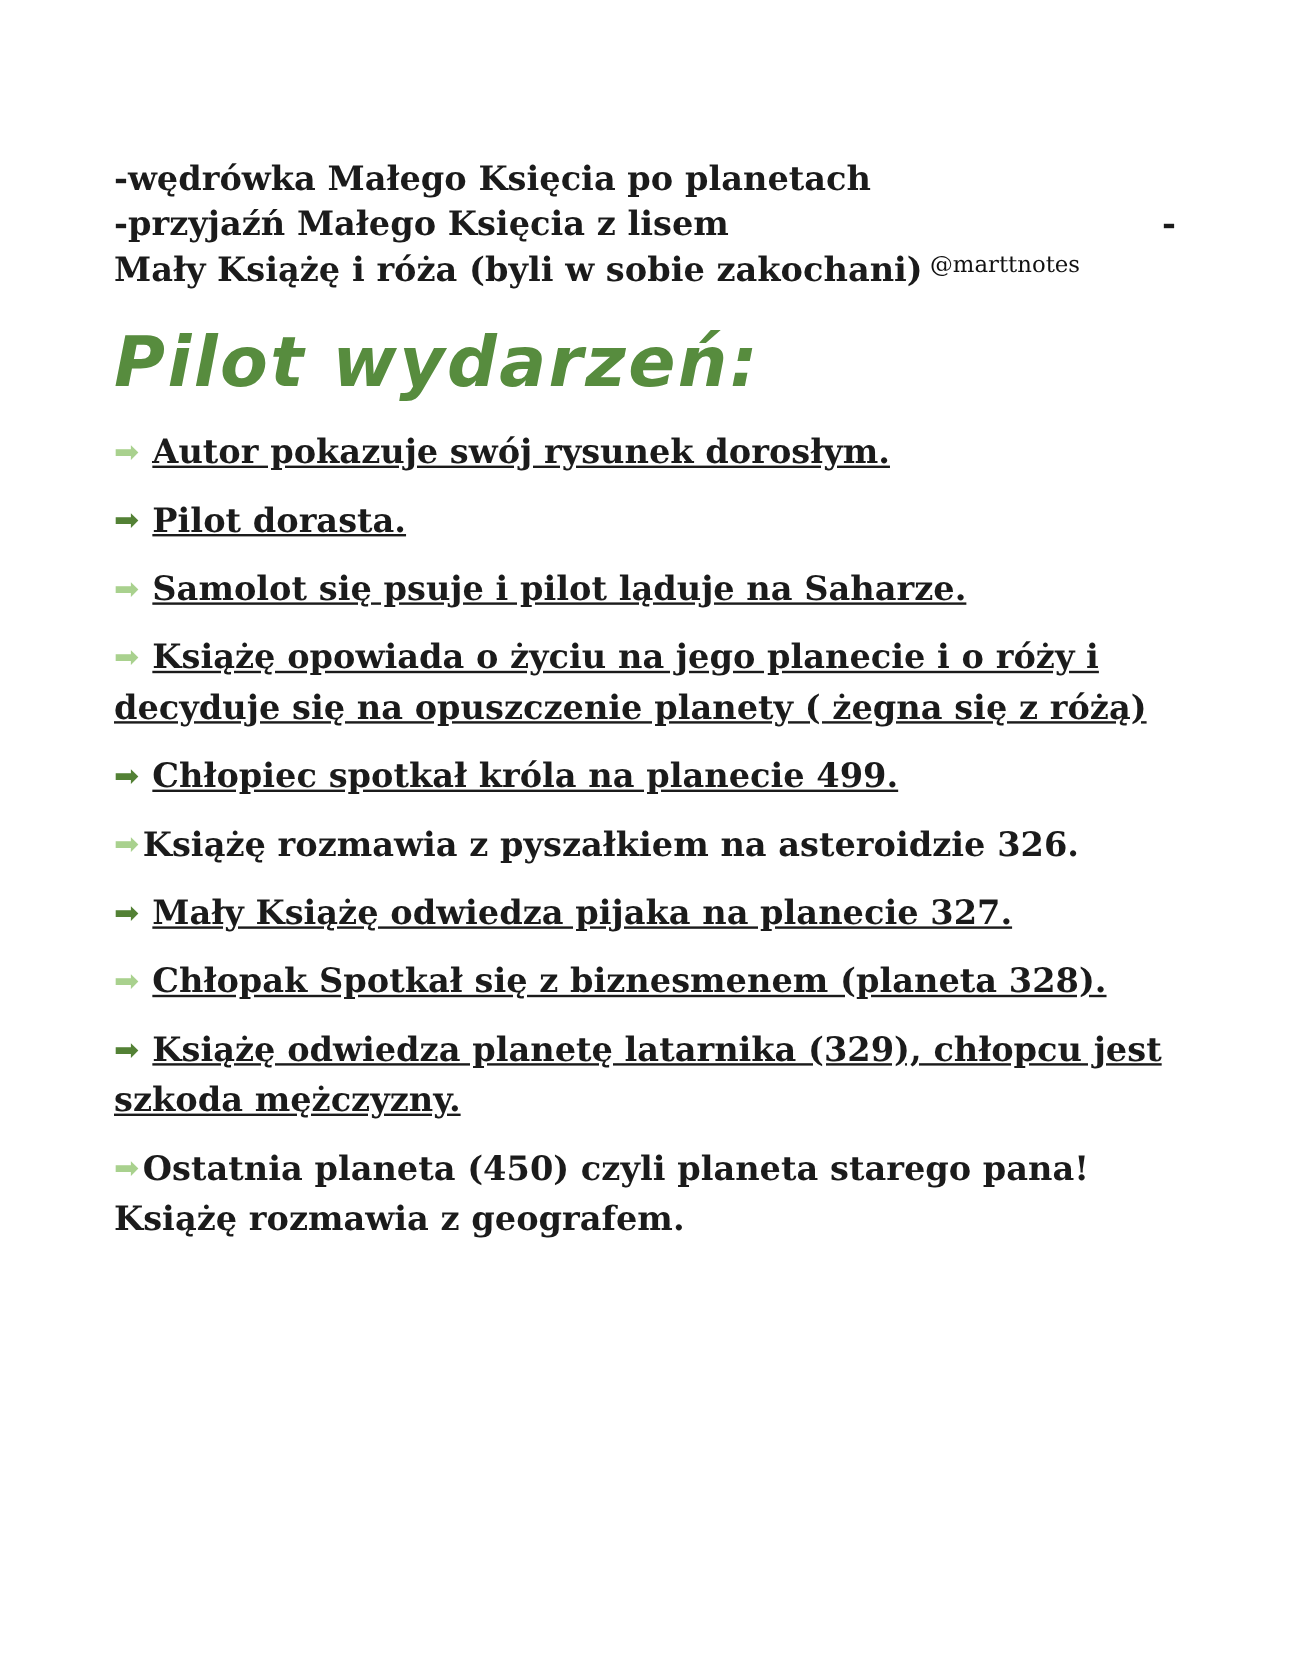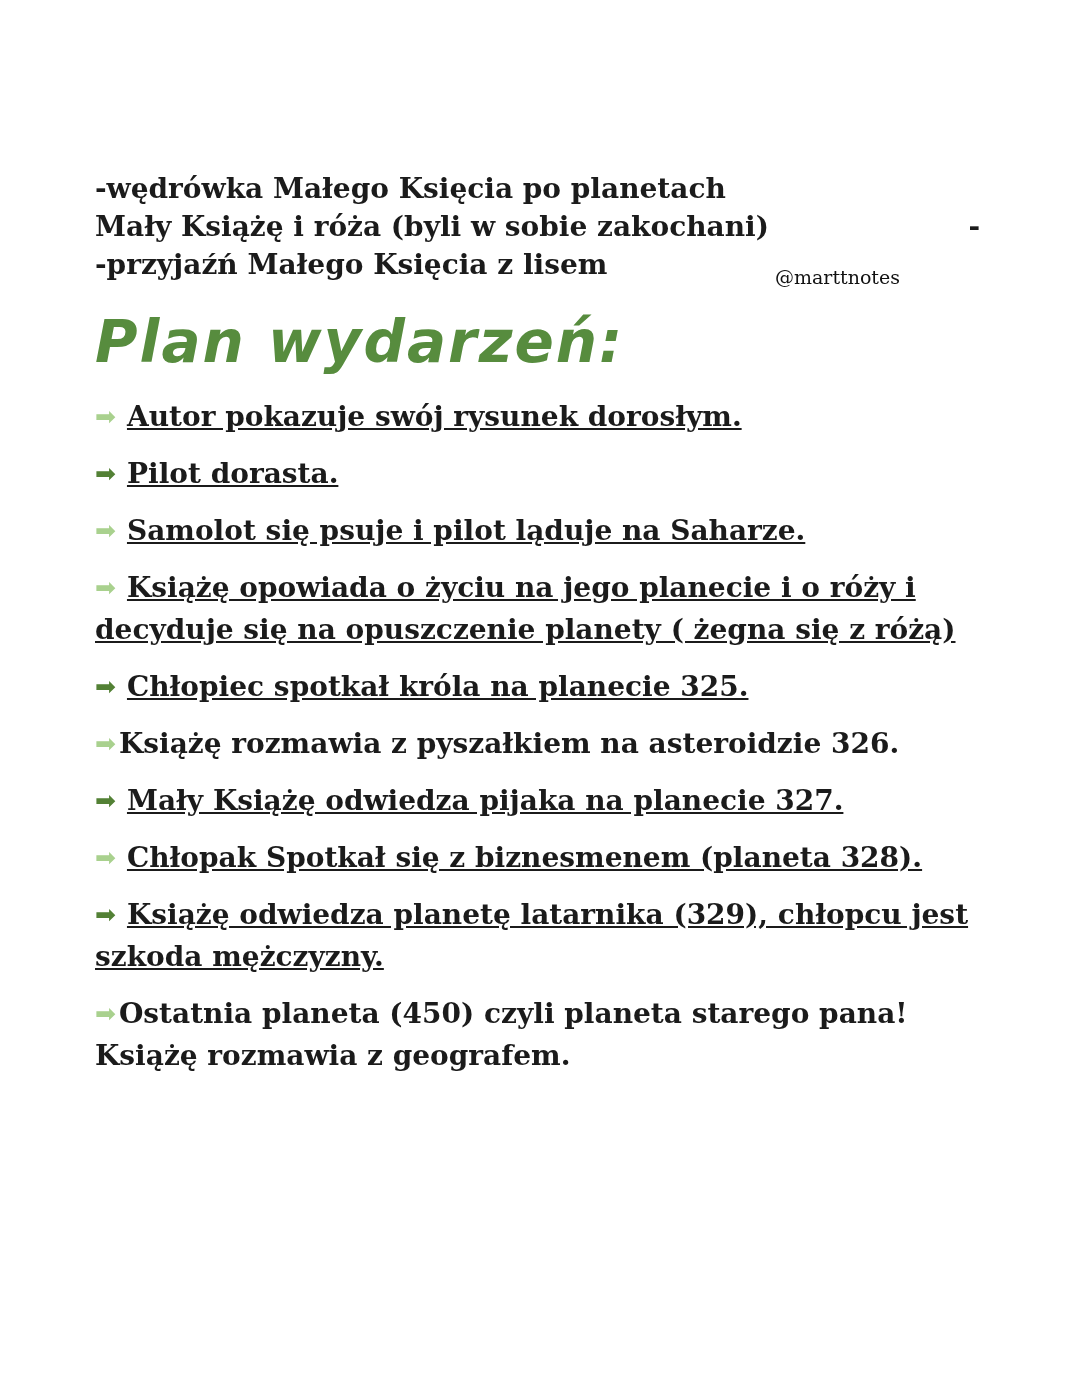--- a/index.html
+++ b/index.html
@@ -8,21 +8,20 @@
     background: #ffffff;
   }
   .page {
     position: relative;
     width: 1080px;
     height: 1045px;
     background: #ffffff;
     overflow: hidden;
     font-family: "DejaVu Serif", "Liberation Serif", serif;
     color: #1b1b1b;
-    margin-top: 40px;
   }
   .content {
     position: absolute;
     left: 95px;
     top: 130px;
     width: 895px;
   }
   .intro {
     position: relative;
     font-size: 28px;
@@ -34,21 +33,21 @@
   .intro-dash {
     position: absolute;
     top: 38px;
     right: 10px;
     font-size: 28px;
     line-height: 38px;
   }
   .watermark {
     position: absolute;
     left: 680px;
-    top: 92px;
+    top: 76px;
     font-size: 19px;
     line-height: 30px;
     font-weight: 400;
     color: #111111;
   }
   .heading {
     margin-top: 22px;
     font-family: "DejaVu Sans", "Liberation Sans", sans-serif;
     font-size: 58px;
     line-height: 72px;
@@ -79,27 +78,27 @@
   .item.gap .text { margin-left: 11px; text-decoration: underline; }
 </style>
 </head>
 <body>
 
 <div class="page">
   <div class="content">
 
     <div class="intro">
       <div class="intro-line">-wędrówka Małego Księcia po planetach</div>
+      <div class="intro-line">-przyjaźń Małego Księcia z lisem</div>
       <div class="intro-line">Mały Książę i róża (byli w sobie zakochani)</div>
-      <div class="intro-line">-przyjaźń Małego Księcia z lisem</div>
       <span class="intro-dash">-</span>
       <span class="watermark">@marttnotes</span>
     </div>
 
-    <div class="heading">Plan wydarzeń:</div>
+    <div class="heading">Pilot wydarzeń:</div>
 
     <div class="events-list">
 
         <div class="item gap">
           <span class="arrow light">➡</span><span class="text">Autor pokazuje swój rysunek dorosłym.</span>
         </div>
 
         <div class="item gap">
           <span class="arrow dark">➡</span><span class="text">Pilot dorasta.</span>
         </div>
@@ -107,21 +106,21 @@
         <div class="item gap">
           <span class="arrow light">➡</span><span class="text">Samolot się psuje i pilot ląduje na Saharze.</span>
         </div>
 
 
         <div class="item gap">
           <span class="arrow light">➡</span><span class="text">Książę opowiada o życiu na jego planecie i o róży i decyduje się na opuszczenie planety ( żegna się z różą)</span>
         </div>
 
         <div class="item gap">
-          <span class="arrow dark">➡</span><span class="text">Chłopiec spotkał króla na planecie 325.</span>
+          <span class="arrow dark">➡</span><span class="text">Chłopiec spotkał króla na planecie 499.</span>
         </div>
 
         <div class="item">
           <span class="arrow light">➡</span><span class="text">Książę rozmawia z pyszałkiem na asteroidzie 326.</span>
         </div>
 
         <div class="item gap">
           <span class="arrow dark">➡</span><span class="text">Mały Książę odwiedza pijaka na planecie 327.</span>
         </div>
 

